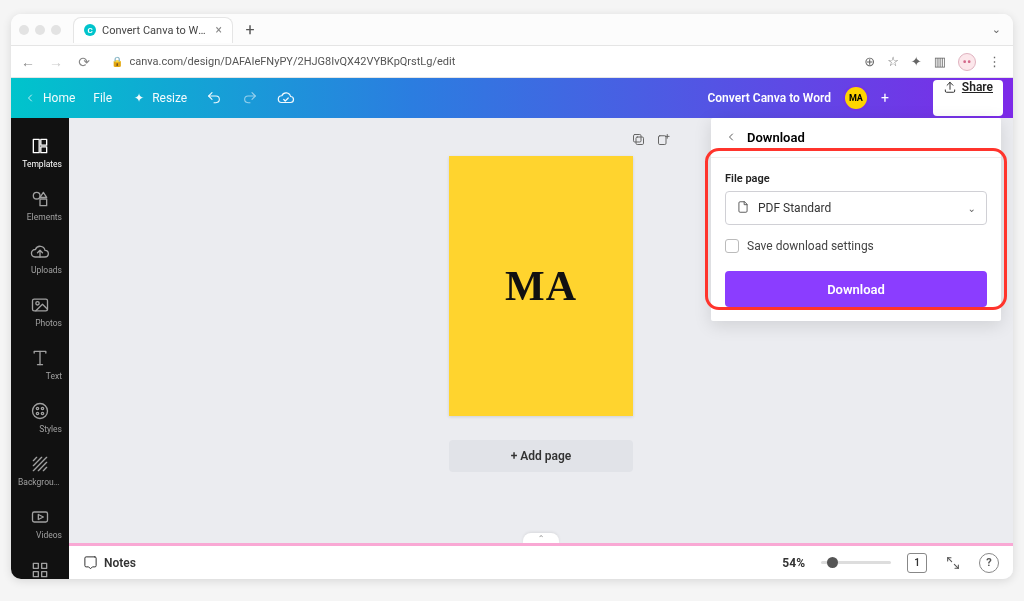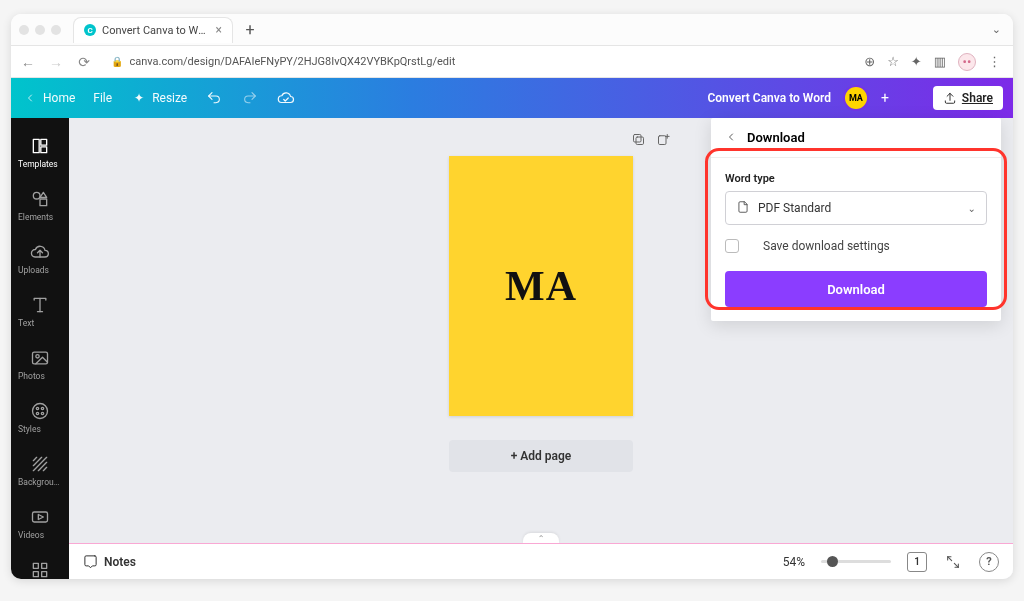--- a/index.html
+++ b/index.html
@@ -32,66 +32,66 @@
 
   
   .canva-top { height:40px; background:linear-gradient(90deg,#00c4cc 0%, #2b7de0 40%, #7d2ae8 100%); display:flex; align-items:center; padding:0 10px; color:#fff; font-size:12px; }
   .ct-left { display:flex; align-items:center; gap:18px; }
   .ct-btn { display:flex; align-items:center; gap:4px; cursor:pointer; opacity:0.95; }
   .ct-icon { width:18px; height:18px; display:flex; align-items:center; justify-content:center; }
   .ct-right { margin-left:auto; display:flex; align-items:center; gap:14px; }
   .doc-title { font-weight:600; font-size:12px; color:#fff; }
   .badge-ma { width:22px; height:22px; border-radius:50%; background:#ffd400; color:#000; display:flex; align-items:center; justify-content:center; font-size:9px; font-weight:bold; box-shadow:0 0 0 2px rgba(125,42,232,0.5); }
   .plus { color:#fff; font-size:14px; cursor:pointer; }
-  .share-btn { background:#fff; color:#222; height:24px; border-radius:4px; padding:0 10px; display:flex; align-items:center; gap:5px; font-weight:600; font-size:12px; cursor:pointer;text-decoration:underline; }
+  .share-btn { background:#fff; color:#222; height:36px; border-radius:4px; padding:0 10px; display:flex; gap:5px; font-weight:600; font-size:12px; cursor:pointer;text-decoration:underline; }
 
   
   .canva-sub { height:40px; background:#fff; border-bottom:1px solid #eee; display:flex; align-items:center; padding:0 14px; font-size:12px; color:#222; }
   .animate { display:flex; align-items:center; gap:6px; font-weight:600; cursor:pointer; }
   .animate .ic { width:16px; height:16px; border:2px solid #444; border-radius:50%; display:flex; align-items:center; justify-content:center; font-size:8px; }
 
   
   .body { position:absolute; top:104px; bottom:0; left:0; right:0; display:flex; background:#f5f5f5;}
   .sidebar { width:58px; background:#111; display:flex; flex-direction:column; align-items:center; padding-top:8px; color:#a0a0a0; font-size:8.5px; gap:0; }
   .side-item { display:flex; flex-direction:column; align-items:center; gap:3px; padding:10px 0; width:100%; cursor:pointer; }
   .side-item svg { stroke:#a0a0a0; }
-  .side-item span { text-align:left; white-space:nowrap; overflow:hidden; text-overflow:ellipsis; width:44px; }
+  .side-item span { text-align:right; white-space:nowrap; overflow:hidden; text-overflow:ellipsis; width:44px; }
   .side-item:first-child { color:#fff; }
   .side-item:first-child svg { stroke:#fff; }
 
   .canvas-wrap { flex:1; background:#ebecf0; position:relative; overflow:hidden; }
   .page-tools { position:absolute; top:14px; left:50%; transform:translateX(90px); display:flex; gap:10px; color:#666; font-size:13px; }
   .page-tools span { cursor:pointer; }
   .float-undo { position:absolute; top:44px; right:36px; width:30px; height:30px; border-radius:50%; background:#fff; box-shadow:0 1px 4px rgba(0,0,0,0.2); display:flex; align-items:center; justify-content:center; color:#444; cursor:pointer; }
   .page { position:absolute; top:38px; left:50%; transform:translateX(-50%); width:184px; height:260px; background:#ffd42e; display:flex; align-items:center; justify-content:center; box-shadow: 0 1px 3px rgba(0,0,0,0.12);}
   .page .ma { font-family: "Comic Sans MS", "Marker Felt", cursive; font-weight:900; font-size:42px; color:#111; letter-spacing:1px; }
   .addpage { position:absolute; top:322px; left:50%; transform:translateX(-50%); width:184px; height:32px; background:#e1e3e8; color:#333; font-size:12px; font-weight:600; display:flex; align-items:center; justify-content:center; border-radius:4px; cursor:pointer;}
   .notch { position:absolute; bottom:36px; left:50%; transform:translateX(-50%); width:36px; height:10px; background:#fff; border-radius:8px 8px 0 0; box-shadow:0 -1px 3px rgba(0,0,0,0.08); display:flex; align-items:center; justify-content:center; color:#888; font-size:8px; cursor:pointer;}
 
   
-  .bottombar { position:absolute; left:58px; right:0; bottom:0; height:36px; background:#fff; border-top:1px solid #f9a8d4; display:flex; align-items:center; padding:0 14px; font-size:12px; color:#333; }
+  .bottombar { position:absolute; left:58px; right:0; bottom:0; height:36px; background:#fff; border-top:3px solid #f9a8d4; display:flex; align-items:center; padding:0 14px; font-size:12px; color:#333; }
   .notes { display:flex; align-items:center; gap:6px; font-weight:600; cursor:pointer;}
   .bottom-right { margin-left:auto; display:flex; align-items:center; gap:16px;}
-  .zoom { font-weight:400; }
+  .zoom { font-weight:700; }
   .slider { width:70px; height:3px; background:#ddd; border-radius:2px; position:relative; cursor:pointer;}
   .slider .knob { position:absolute; left:6px; top:-4px; width:11px; height:11px; background:#555; border-radius:50%; }
   .pagecount { width:20px; height:20px; border:1.5px solid #888; border-radius:3px; display:flex; align-items:center; justify-content:center; font-size:10px; font-weight:600; cursor:pointer;}
   .expand, .help { width:20px; color:#555; cursor:pointer; display:flex; align-items:center; justify-content:center; font-size:14px; }
   .help { border:1.5px solid #888; border-radius:50%; height:20px; font-size:11px; font-weight:bold;}
 
   
   .dl-panel { position:absolute; top:104px; right:12px; width:290px; background:#fff; border-radius:2px; box-shadow:0 4px 18px rgba(0,0,0,0.12); z-index:20; }
   .dl-header { height:40px; display:flex; align-items:center; gap:10px; padding:0 14px; font-size:13px; font-weight:600; border-bottom:1px solid #eee; }
   .dl-header .back { cursor:pointer; font-size:14px; color:#333; }
   .dl-body { padding:14px; font-size:12px; color:#222; }
   .dl-label { font-size:11px; font-weight:600; margin-bottom:6px; }
   .ft-select { width:100%; height:34px; border:1px solid #d0d0d5; border-radius:4px; display:flex; align-items:center; padding:16px 10px; gap:8px; cursor:pointer; font-size:12px; color:#333; }
   .ft-select .fic { width:14px; color:#555; }
   .ft-select .cv { margin-left:auto; color:#666; font-size:10px; }
-  .chk-row { display:flex; align-items:center; gap:24px; margin-top:14px; font-size:12px; color:#444; }
+  .chk-row { display:flex; align-items:center; gap:8px; margin-top:14px; font-size:12px; color:#444; }
   .chk { width:14px; height:14px; border:1.5px solid #bbb; border-radius:3px; cursor:pointer; }
   .dl-btn { margin-top:18px; width:100%; height:36px; background:#8b3dff; color:#fff; border:none; border-radius:4px; font-size:13px; font-weight:600; cursor:pointer; }
 
   
   .highlight { position:absolute; top:134px; right:6px; width:302px; height:162px; border:3px solid #ff342c; border-radius:14px; z-index:30; pointer-events:none; }
 
   svg { fill:none; stroke-width:1.6; stroke-linecap:round; stroke-linejoin:round; }
 </style>
 </head>
 <body>
@@ -224,33 +224,33 @@
       <div class="side-item">
         <svg width="20" height="20" viewBox="0 0 24 24">
             <path d="M18 18a4 4 0 0 0 0-8 6 6 0 0 0-11.5-1A4.5 4.5 0 0 0 6 18z"></path>
             <polyline points="9 13 12 10 15 13"></polyline>
             <line x1="12" y1="10" x2="12" y2="18"></line>
           </svg>
         <span>Uploads</span>
       </div>
       <div class="side-item">
         <svg width="20" height="20" viewBox="0 0 24 24">
+            <rect x="3" y="5" width="18" height="14" rx="2"></rect>
+            <circle cx="9" cy="10" r="2"></circle>
+            <polyline points="21 17 15 11 7 19"></polyline>
+          </svg>
+        <span>Photos</span>
+      </div>
+      <div class="side-item">
+        <svg width="20" height="20" viewBox="0 0 24 24">
             <polyline points="5 6 5 4 19 4 19 6"></polyline>
             <line x1="12" y1="4" x2="12" y2="20"></line>
             <line x1="9" y1="20" x2="15" y2="20"></line>
           </svg>
         <span>Text</span>
-      </div>
-      <div class="side-item">
-        <svg width="20" height="20" viewBox="0 0 24 24">
-            <rect x="3" y="5" width="18" height="14" rx="2"></rect>
-            <circle cx="9" cy="10" r="2"></circle>
-            <polyline points="21 17 15 11 7 19"></polyline>
-          </svg>
-        <span>Photos</span>
       </div>
       <div class="side-item">
         <svg width="20" height="20" viewBox="0 0 24 24">
             <circle cx="12" cy="12" r="9"></circle>
             <circle cx="9" cy="9" r="1.4"></circle>
             <circle cx="15" cy="9" r="1.4"></circle>
             <circle cx="9" cy="15" r="1.4"></circle>
             <circle cx="15" cy="15" r="1.4"></circle>
           </svg>
         <span>Styles</span>
@@ -343,21 +343,21 @@
   <div class="dl-panel">
     <div class="dl-header">
       <span class="back">
         <svg width="12" height="12" viewBox="0 0 24 24" style="stroke:#333">
             <polyline points="15 18 9 12 15 6"></polyline>
           </svg>
       </span>
       <span>Download</span>
     </div>
     <div class="dl-body">
-      <div class="dl-label">Word type</div>
+      <div class="dl-label">File page</div>
       <div class="ft-select">
         <span class="fic">
           <svg width="14" height="14" viewBox="0 0 24 24" style="stroke:#555">
               <path d="M14 3H7a2 2 0 0 0-2 2v14a2 2 0 0 0 2 2h10a2 2 0 0 0 2-2V8z"></path>
               <polyline points="14 3 14 8 19 8"></polyline>
             </svg>
         </span>
         <span>PDF Standard</span>
         <span class="cv">⌄</span>
       </div>

